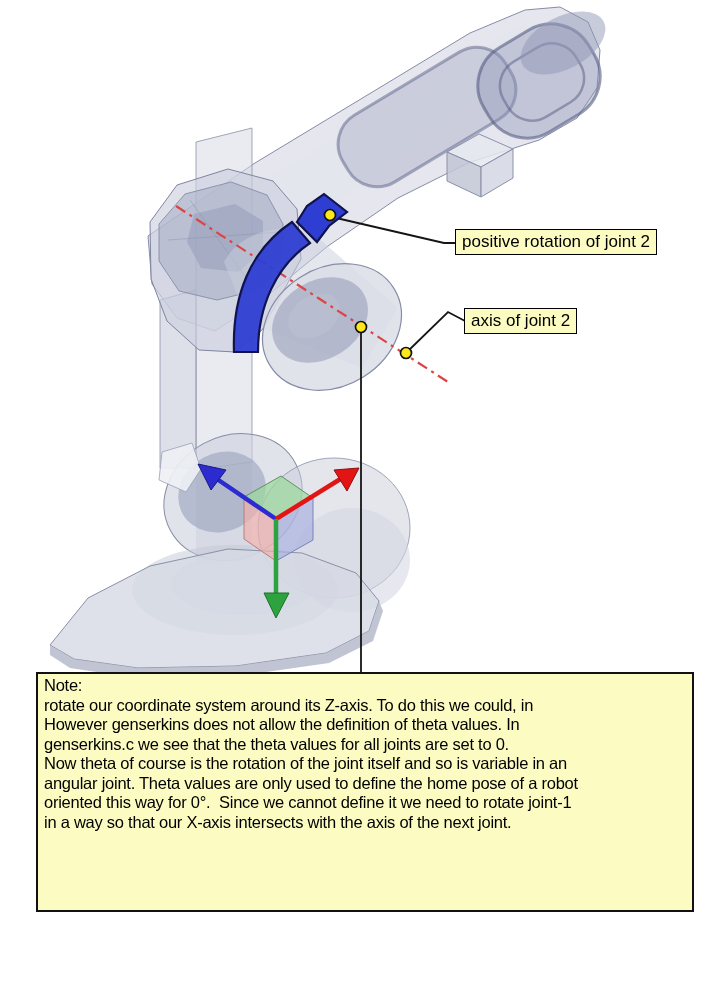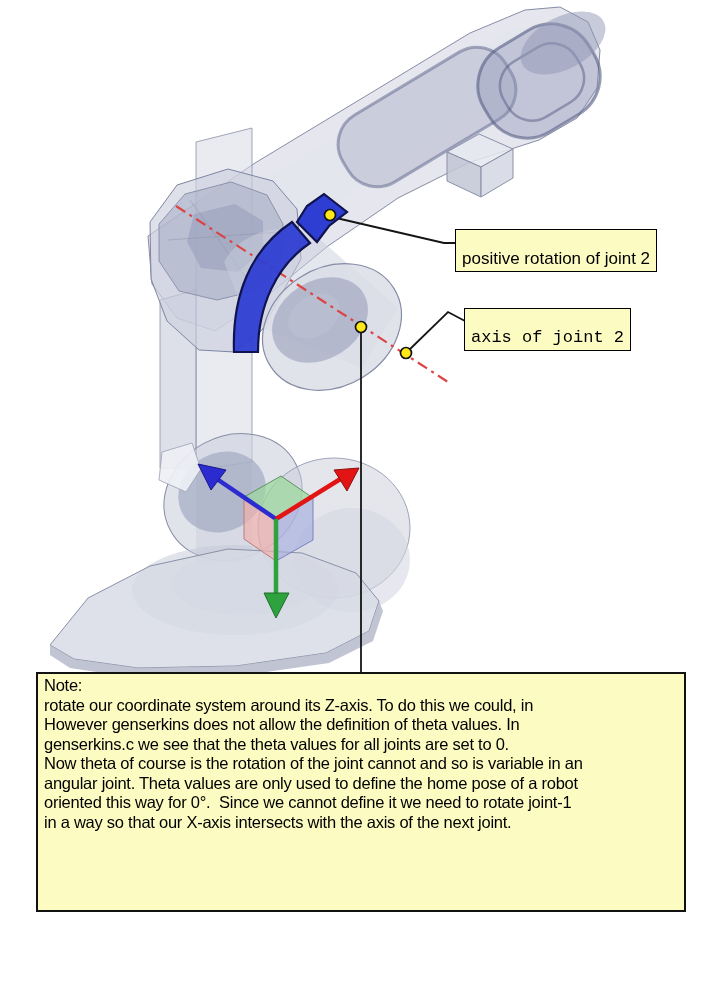--- a/index.html
+++ b/index.html
@@ -1,23 +1,23 @@
 <!DOCTYPE html>
 <html><head>
 <meta charset="utf-8">
 <style>
   html,body{margin:0;padding:0;background:#ffffff;}
   #stage{position:relative;width:707px;height:1000px;background:#ffffff;overflow:hidden;
          font-family:"Liberation Sans",sans-serif;}
   #render-svg{position:absolute;left:0;top:0;}
   .callout{position:absolute;background:#fcfcc2;border:1.8px solid #000;
-           padding:18px 6px 2px 6px;font-size:17px;line-height:1.25;color:#000;
+           padding:1px 6px 2px 6px;font-size:17px;line-height:1.25;color:#000;
            white-space:nowrap;}
   #note-box{position:absolute;left:36px;top:672px;width:624px;height:234px;
-            background:#fcfcc2;border:2px solid #111;padding:2px 16px 0 6px;
+            background:#fcfcc2;border:2px solid #111;padding:2px 24px 0 6px;
             font-size:16.5px;line-height:19.5px;letter-spacing:-0.25px;color:#000;
             overflow:hidden;}
   .note-line{white-space:pre;}
 </style>
 </head>
 <body>
 
 <div id="stage">
 
   <svg id="render-svg" width="707" height="1000" viewBox="0 0 707 1000">
@@ -93,26 +93,26 @@
 
     <g fill="#ffe81a" stroke="#111" stroke-width="1.7">
       <circle cx="330" cy="215" r="5.5"></circle>
       <circle cx="361" cy="327" r="5.5"></circle>
       <circle cx="406" cy="353" r="5.5"></circle>
     </g>
   </svg>
 
   <div class="callout" style="left:455px;top:229px;">positive rotation of joint 2</div>
 
-  <div class="callout" style="left:464px;top:308px;font-family:Liberation Mono, monospace;">axis of joint 2</div>
+  <div class="callout" style="left:464px;top:308px;">axis of joint 2</div>
 
   <div id="note-box">
     <div class="note-line">Note:</div>
     <div class="note-line">rotate our coordinate system around its Z-axis. To do this we could, in</div>
     <div class="note-line">However genserkins does not allow the definition of theta values. In</div>
     <div class="note-line">genserkins.c we see that the theta values for all joints are set to 0.</div>
-    <div class="note-line">Now theta of course is the rotation of the joint cannot and so is variable in an</div>
+    <div class="note-line">Now theta of course is the rotation of the joint itself and so is variable in an</div>
     <div class="note-line">angular joint. Theta values are only used to define the home pose of a robot</div>
     <div class="note-line">oriented this way for 0°.  Since we cannot define it we need to rotate joint-1</div>
     <div class="note-line">in a way so that our X-axis intersects with the axis of the next joint.</div>
   </div>
 
 </div>
 
 </body></html>

